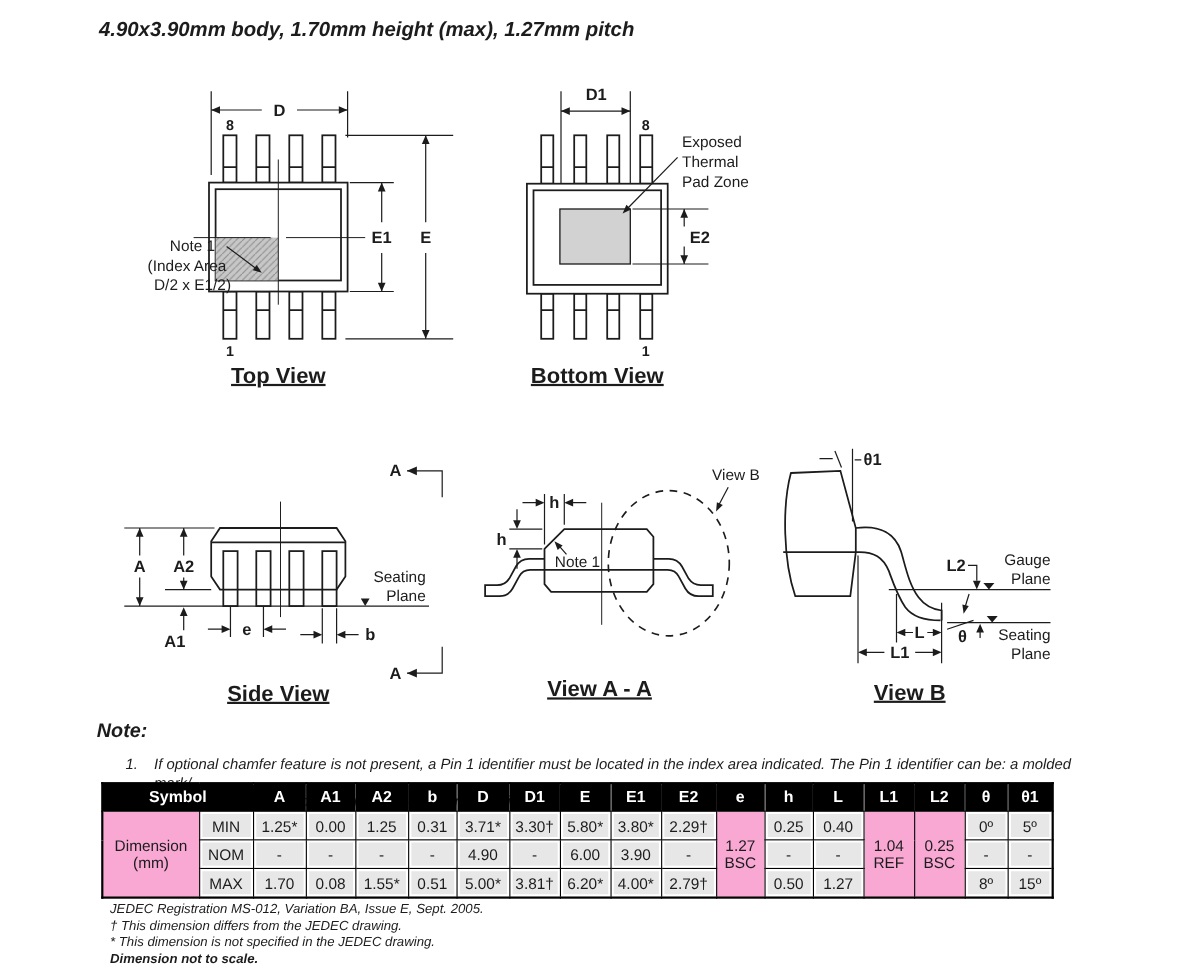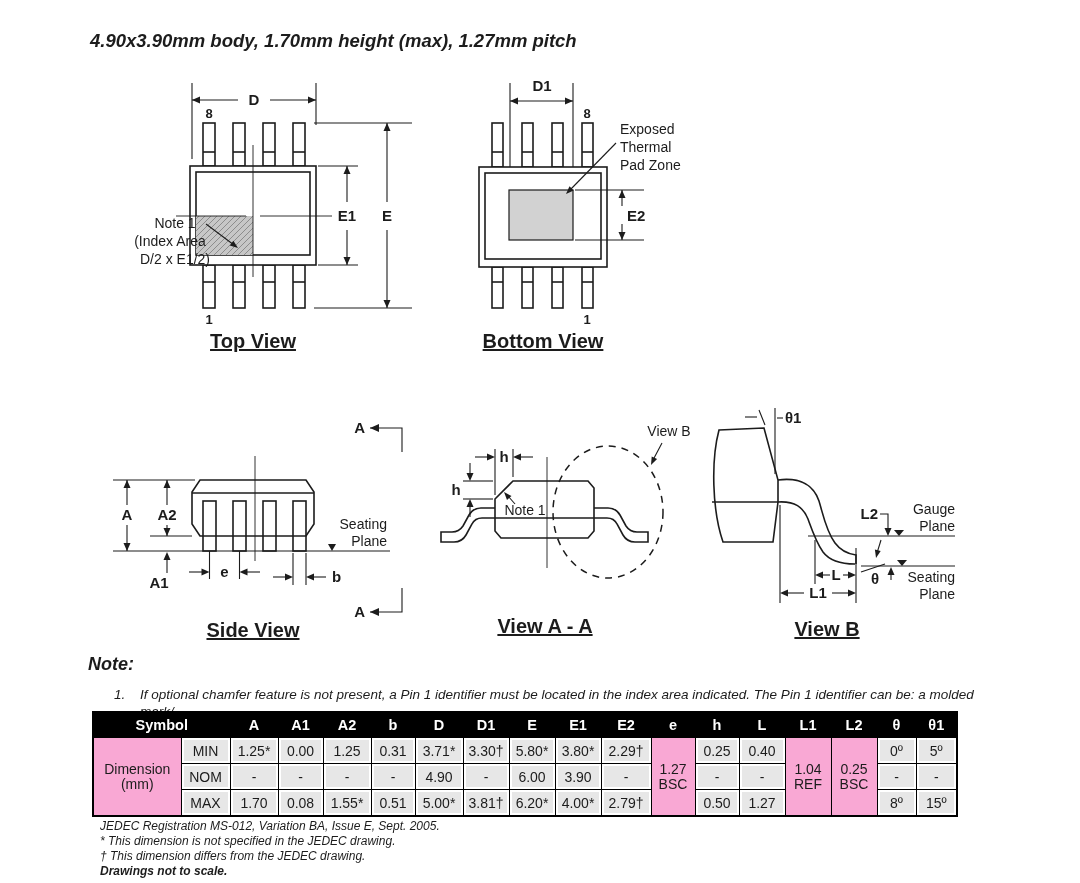--- a/index.html
+++ b/index.html
@@ -1,20 +1,20 @@
 <!DOCTYPE html>
 <html><head>
 <meta charset="utf-8">
 <style>
   html,body{margin:0;padding:0;background:#ffffff;}
   #page{position:relative;width:1080px;height:883px;background:#fff;
         font-family:"Liberation Sans",sans-serif;color:#1c1c1c;overflow:hidden;}
   .abs{position:absolute;}
   #title{left:90px;top:1px;font-size:23px;font-weight:bold;letter-spacing:-0.3px;white-space:nowrap;}
-  #subtitle{left:90px;top:30px;font-size:18.5px;font-weight:bold;font-style:italic;white-space:nowrap;}
+  #subtitle{left:90px;top:16px;font-size:18.5px;font-weight:bold;font-style:italic;white-space:nowrap;}
   svg text{font-family:"Liberation Sans",sans-serif;fill:#1c1c1c;}
   .dimlbl{font-size:15px;font-weight:bold;}
   .smlbl{font-size:14px;font-weight:normal;}
   .pinlbl{font-size:13px;font-weight:bold;}
   .vtitle{font-size:20px;font-weight:bold;text-decoration:underline;}
   .ln{stroke:#1c1c1c;stroke-width:1.6;fill:none;}
   .lnf{stroke:#1c1c1c;stroke-width:1.6;fill:#ffffff;}
   .dim{stroke:#1c1c1c;stroke-width:1.1;fill:none;}
   .cl{stroke:#1c1c1c;stroke-width:0.9;fill:none;}
   .ah{fill:#1c1c1c;stroke:none;}
@@ -445,18 +445,18 @@
         <td class="shade">0.50</td>
         <td class="shade">1.27</td>
         <td class="shade">8º</td>
         <td class="shade">15º</td>
       </tr>
     </tbody>
   </table>
 
   <div class="abs" id="footnotes">
     <div>JEDEC Registration MS-012, Variation BA, Issue E, Sept. 2005.</div>
+    <div>† This dimension differs from the JEDEC drawing.</div>
     <div>* This dimension is not specified in the JEDEC drawing.</div>
-    <div>† This dimension differs from the JEDEC drawing.</div>
-    <div class="bold">Drawings not to scale.</div>
+    <div class="bold">Dimension not to scale.</div>
   </div>
 
 </div>
 
 </body></html>

